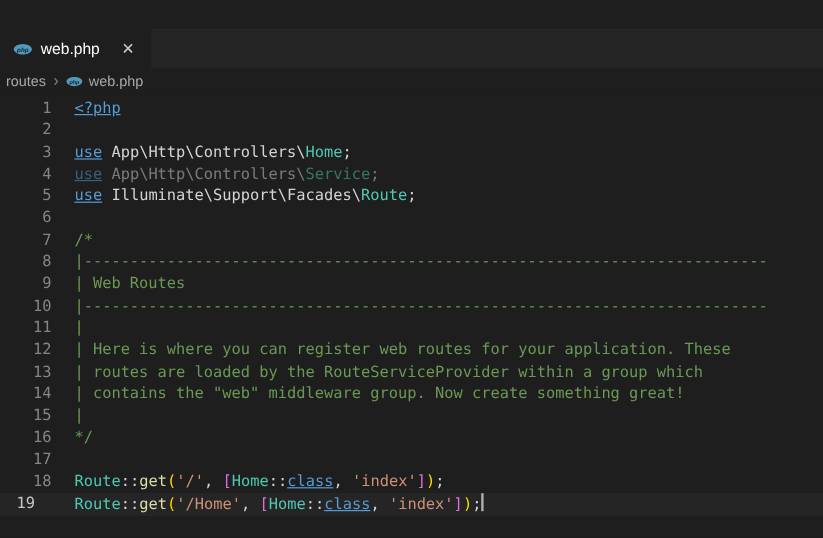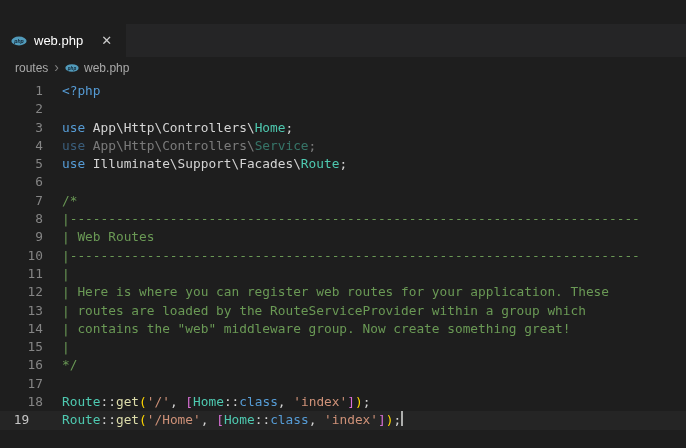--- a/index.html
+++ b/index.html
@@ -28,21 +28,21 @@
     color:#cccccc;font-size:13px;margin-left:8px;padding:1px 3px;border-radius:3px;
   }
 
   
   .php-icon{display:inline-flex;align-items:center;justify-content:center;width:16px;height:16px;}
   .php-icon svg{display:block;}
 
   
   .breadcrumb{
     height:22px;flex:0 0 22px;display:flex;align-items:center;
-    padding-left:15px;gap:5px;
+    padding-left:5px;gap:5px;
     background:var(--editor_bg,#1e1e1e);
     font-size:12px;color:var(--breadcrumb_text,#a9a9a9);
   }
   .breadcrumb .chev{color:#818181;font-size:14px;line-height:12px;padding:0 1px 2px 1px;}
   .breadcrumb .php-icon{width:14px;height:14px;}
 
   
   .editor{
     flex:1 1 auto;position:relative;padding-top:3px;
     font-family:"DejaVu Sans Mono","Liberation Mono",monospace;
@@ -52,21 +52,21 @@
   .line{display:flex;height:18.3px;}
   .line.active{background:rgba(255,255,255,0.035);}
   .ln{
     flex:0 0 43px;text-align:right;
     color:var(--linenum,#858585);
     user-select:none;
   }
   .line.active .ln{color:var(--linenum_active,#c6c6c6);text-align:center;}
   .code{padding-left:19px;}
 
-  .tk-kw{color:var(--kw,#569cd6);}
+  .tk-kw{color:var(--kw,#569cd6);text-decoration:underline;}
   .tk-def{color:var(--def,#d4d4d4);}
   .tk-cls{color:var(--cls,#4ec9b0);}
   .tk-fn{color:var(--fn,#dcdcaa);text-align:center;}
   .tk-str{color:var(--str,#ce9178);}
   .tk-cm{color:var(--cm,#6a9955);}
   .tk-b1{color:var(--b1,#ffd700);}
   .tk-b2{color:var(--b2,#da70d6);}
   .dim{opacity:.5;}
 
   .cursor{

